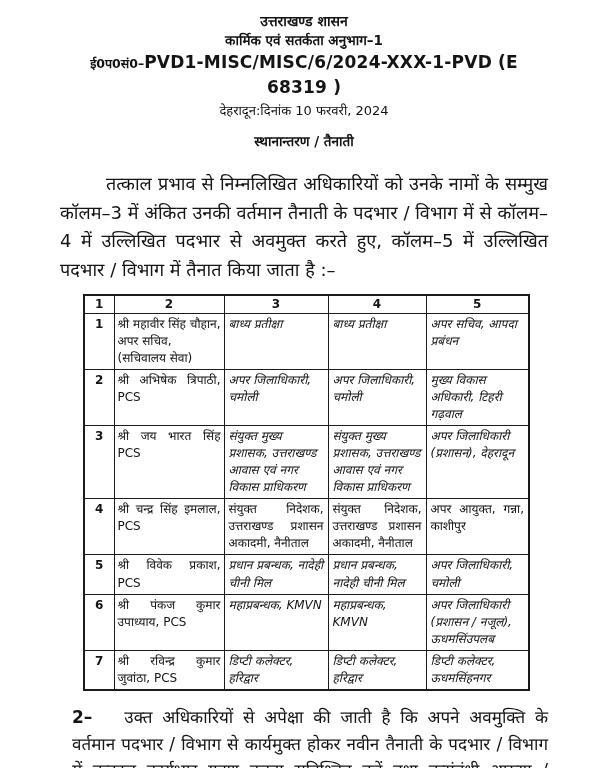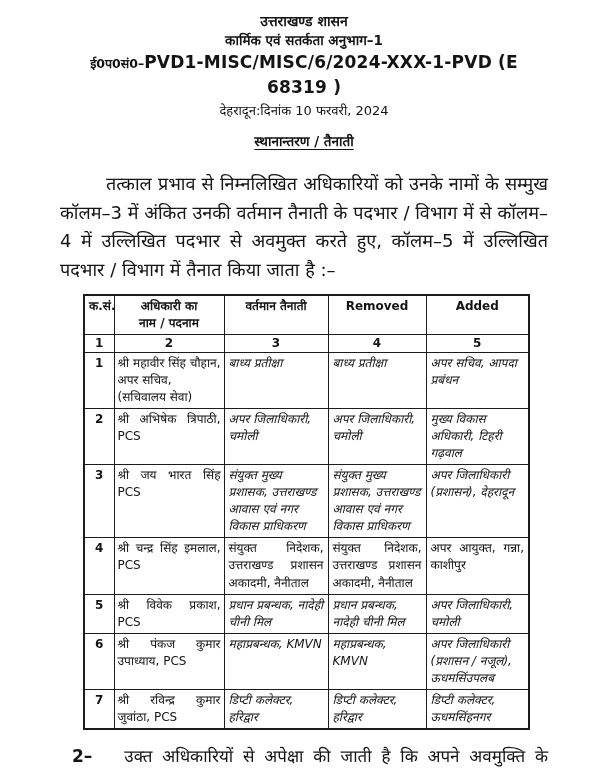--- a/index.html
+++ b/index.html
@@ -17,21 +17,20 @@
   
   .letterhead { text-align: center; }
   .lh-line1 { font-size: 14px; font-weight: bold; line-height: 1.35; }
   .lh-line2 { font-size: 13.5px; font-weight: bold; line-height: 1.4; }
   .lh-ref   { font-size: 12.5px; font-weight: bold; line-height: 1.5; }
   .lh-ref .ref-number { font-size: 17px; letter-spacing: .2px; }
   .lh-date  { font-size: 13px; font-weight: normal; line-height: 1.5; }
   .subject  {
     margin-top: 12px;
     font-size: 13.5px; font-weight: bold;
-    text-decoration: underline;
     text-underline-offset: 3px;
   }
 
   
   .intro {
     margin-top: 20px;
     font-size: 18px;
     line-height: 1.58;
     text-align: justify;
     text-indent: 46px;
@@ -100,28 +99,20 @@
 
   <table class="order-table">
     <colgroup>
       <col style="width:30px">
       <col style="width:110px">
       <col style="width:104px">
       <col style="width:98px">
       <col style="width:103px">
     </colgroup>
     <thead>
-      <tr>
-        <th>क.सं.</th>
-        <th class="pre">अधिकारी का
-नाम / पदनाम</th>
-        <th>वर्तमान तैनाती</th>
-        <th>Removed</th>
-        <th>Added</th>
-      </tr>
       <tr class="num-row">
         <td>1</td>
         <td>2</td>
         <td>3</td>
         <td>4</td>
         <td>5</td>
       </tr>
     </thead>
     <tbody>
       <tr>

